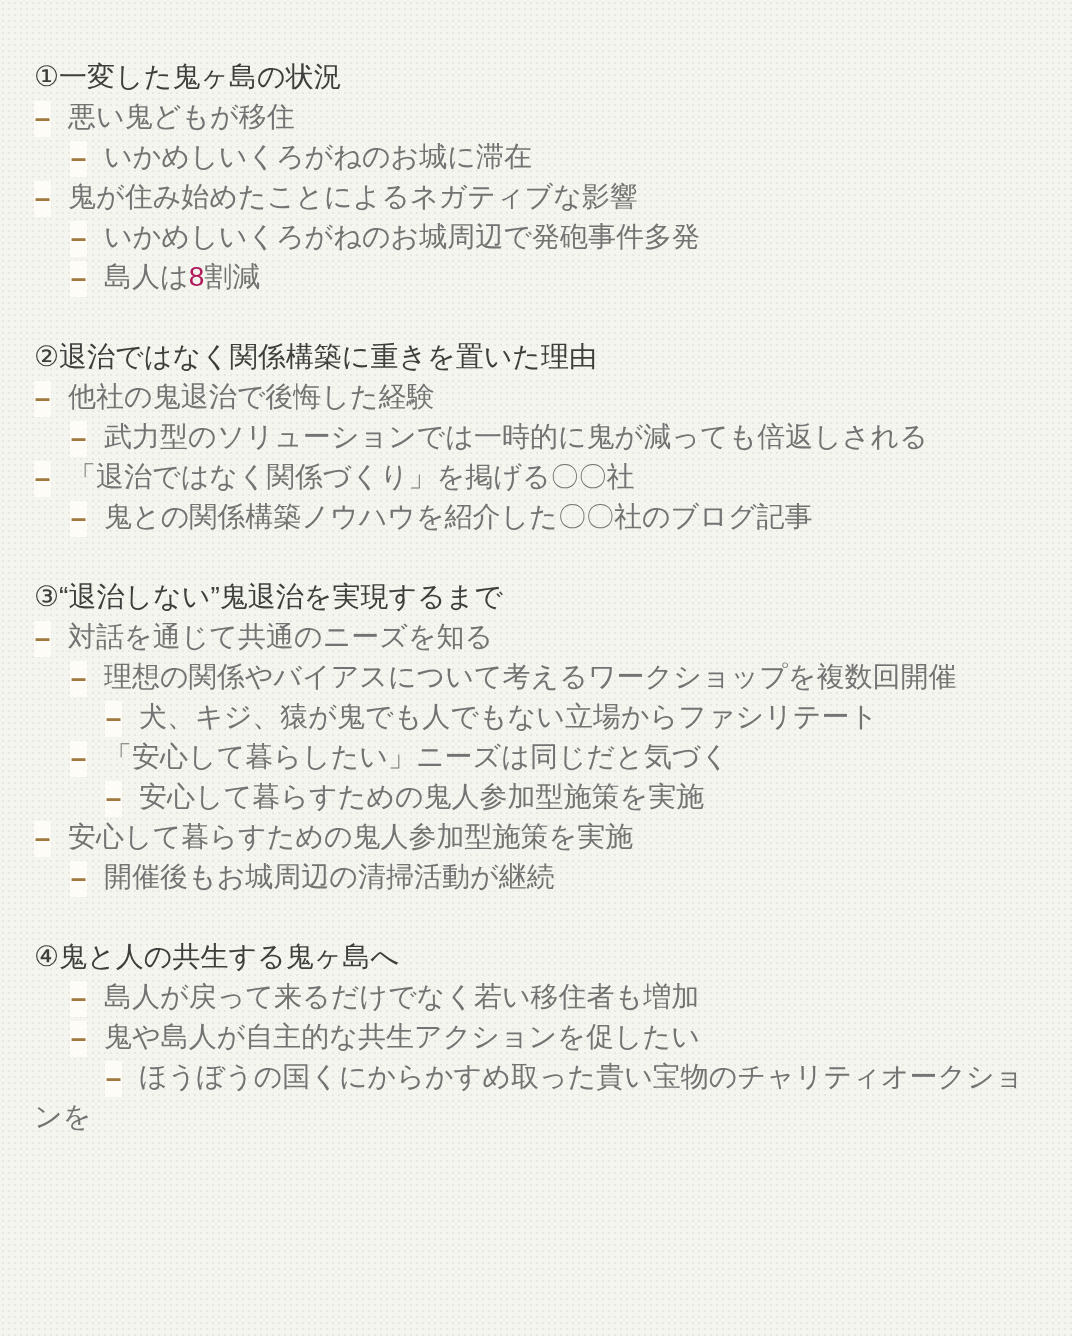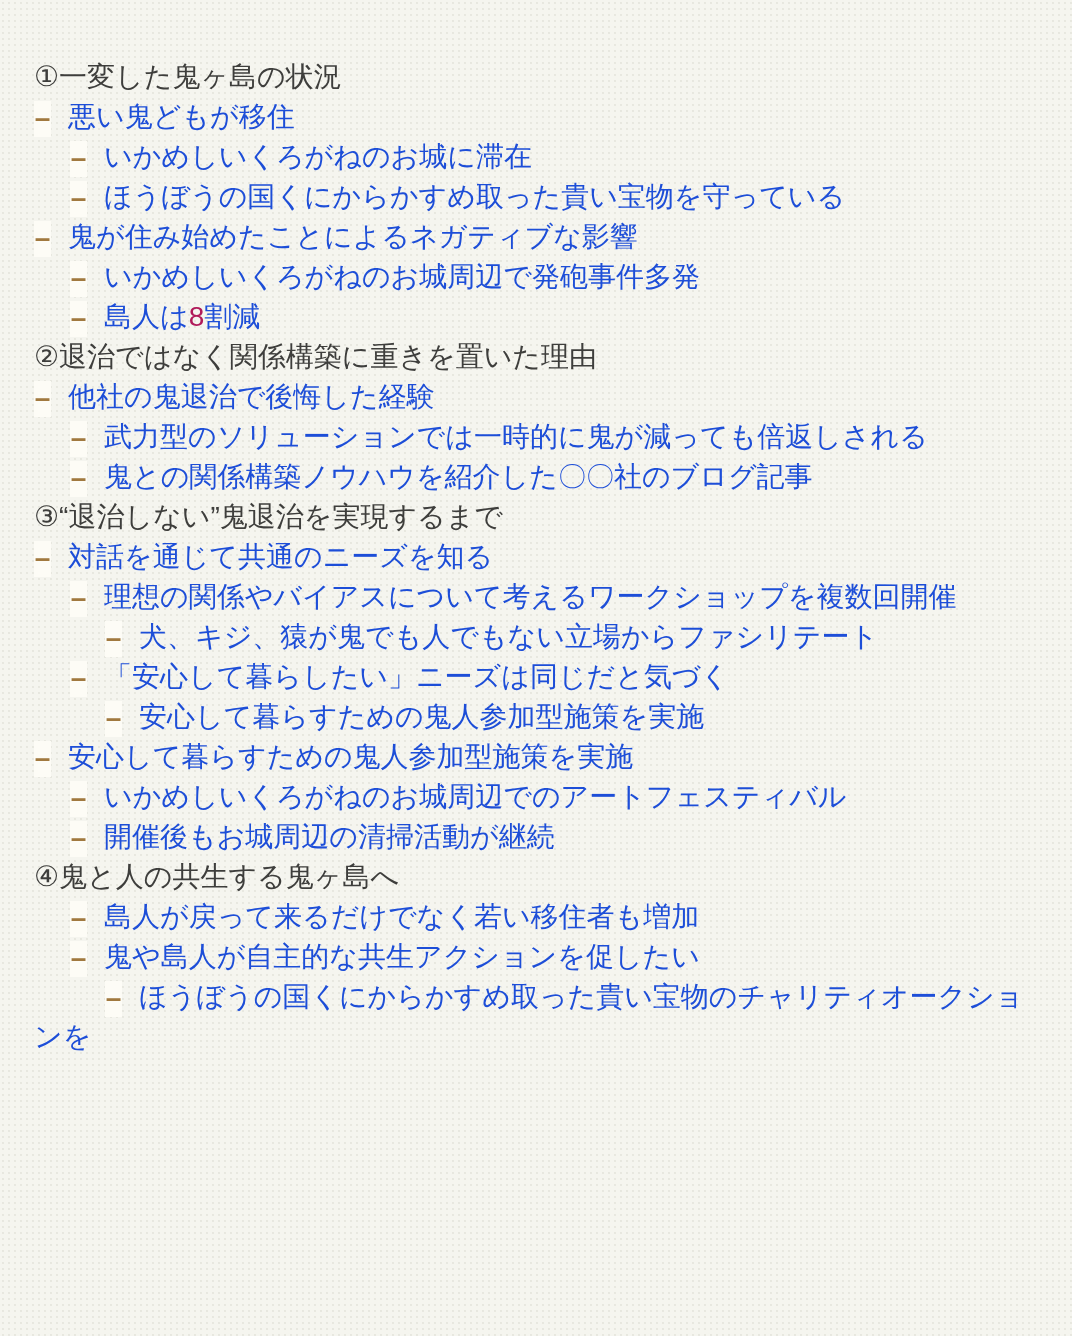--- a/index.html
+++ b/index.html
@@ -13,21 +13,21 @@
     font-family: "Liberation Sans", "DejaVu Sans", sans-serif;
     color: #3e3e3c;
   }
   .page {
     box-sizing: border-box;
     width: 1072px;
     height: 950px;
     padding: 57px 24px 0 34px;
   }
   .section { margin: 0; }
-  .section + .section { }
+  .section + .section { margin-top: 40px; }
   .heading {
     font-size: 28px;
     line-height: 40px;
     white-space: nowrap;
   }
   .item {
     font-size: 28px;
     line-height: 40px;
   }
   .lvl1 { text-indent: 0; }
@@ -39,51 +39,50 @@
     height: 36px;
     line-height: 33px;
     text-align: center;
     vertical-align: middle;
     background: #fdfcf6;
     color: #a1793f;
     font-weight: bold;
     margin-right: 17px;
     text-indent: 0;
   }
-  .run { color: #1d4ed8; }
+  .run { color: #737373; }
   .run.accent { color: #b01a5a; }
 </style>
 </head>
 <body>
 
 <div class="page" id="outline-root">
     <section class="section">
       <div class="heading">①一変した鬼ヶ島の状況</div>
       <div class="item lvl1"><span class="dash">–</span><span class="run">悪い鬼どもが移住</span></div>
       <div class="item lvl2"><span class="dash">–</span><span class="run">いかめしいくろがねのお城に滞在</span></div>
-      <div class="item lvl2"><span class="dash">–</span><span class="run">ほうぼうの国くにからかすめ取った貴い宝物を守っている</span></div>
       <div class="item lvl1"><span class="dash">–</span><span class="run">鬼が住み始めたことによるネガティブな影響</span></div>
       <div class="item lvl2"><span class="dash">–</span><span class="run">いかめしいくろがねのお城周辺で発砲事件多発</span></div>
       <div class="item lvl2"><span class="dash">–</span><span class="run">島人は</span><span class="run accent">8</span><span class="run">割減</span></div>
     </section>
     <section class="section">
       <div class="heading">②退治ではなく関係構築に重きを置いた理由</div>
       <div class="item lvl1"><span class="dash">–</span><span class="run">他社の鬼退治で後悔した経験</span></div>
       <div class="item lvl2"><span class="dash">–</span><span class="run">武力型のソリューションでは一時的に鬼が減っても倍返しされる</span></div>
+      <div class="item lvl1"><span class="dash">–</span><span class="run">「退治ではなく関係づくり」を掲げる〇〇社</span></div>
       <div class="item lvl2"><span class="dash">–</span><span class="run">鬼との関係構築ノウハウを紹介した〇〇社のブログ記事</span></div>
     </section>
     <section class="section">
       <div class="heading">③“退治しない”鬼退治を実現するまで</div>
       <div class="item lvl1"><span class="dash">–</span><span class="run">対話を通じて共通のニーズを知る</span></div>
       <div class="item lvl2"><span class="dash">–</span><span class="run">理想の関係やバイアスについて考えるワークショップを複数回開催</span></div>
       <div class="item lvl3"><span class="dash">–</span><span class="run">犬、キジ、猿が鬼でも人でもない立場からファシリテート</span></div>
       <div class="item lvl2"><span class="dash">–</span><span class="run">「安心して暮らしたい」ニーズは同じだと気づく</span></div>
       <div class="item lvl3"><span class="dash">–</span><span class="run">安心して暮らすための鬼人参加型施策を実施</span></div>
       <div class="item lvl1"><span class="dash">–</span><span class="run">安心して暮らすための鬼人参加型施策を実施</span></div>
-      <div class="item lvl2"><span class="dash">–</span><span class="run">いかめしいくろがねのお城周辺でのアートフェスティバル</span></div>
       <div class="item lvl2"><span class="dash">–</span><span class="run">開催後もお城周辺の清掃活動が継続</span></div>
     </section>
     <section class="section">
       <div class="heading">④鬼と人の共生する鬼ヶ島へ</div>
       <div class="item lvl2"><span class="dash">–</span><span class="run">島人が戻って来るだけでなく若い移住者も増加</span></div>
       <div class="item lvl2"><span class="dash">–</span><span class="run">鬼や島人が自主的な共生アクションを促したい</span></div>
       <div class="item lvl3"><span class="dash">–</span><span class="run">ほうぼうの国くにからかすめ取った貴い宝物のチャリティオークションを</span><br></div>
     </section>
   </div>
 

